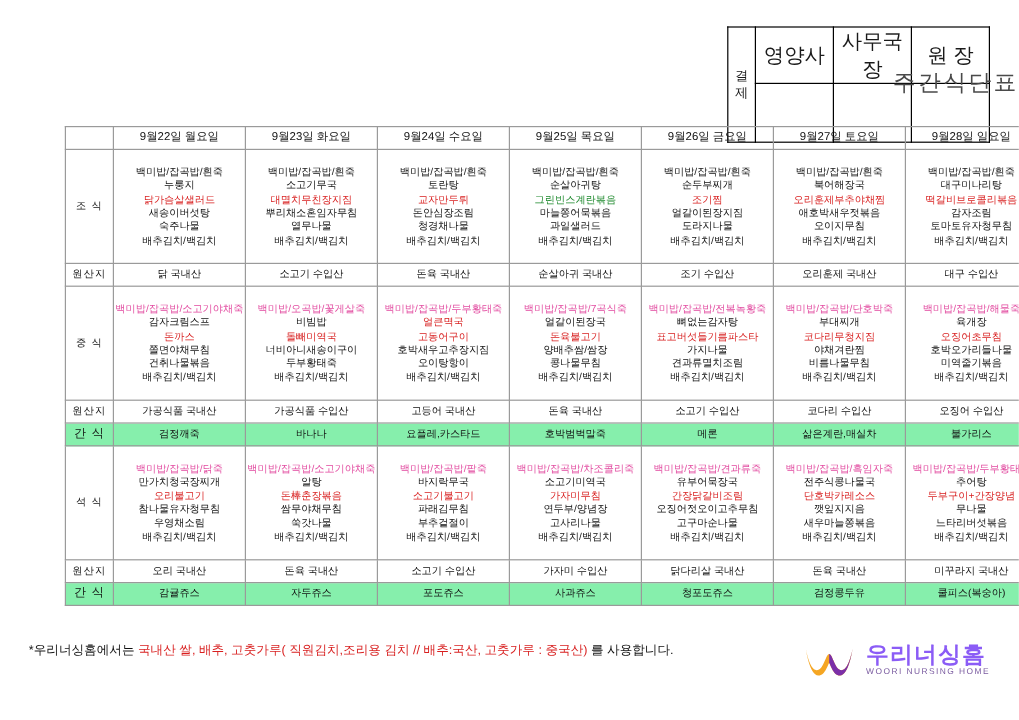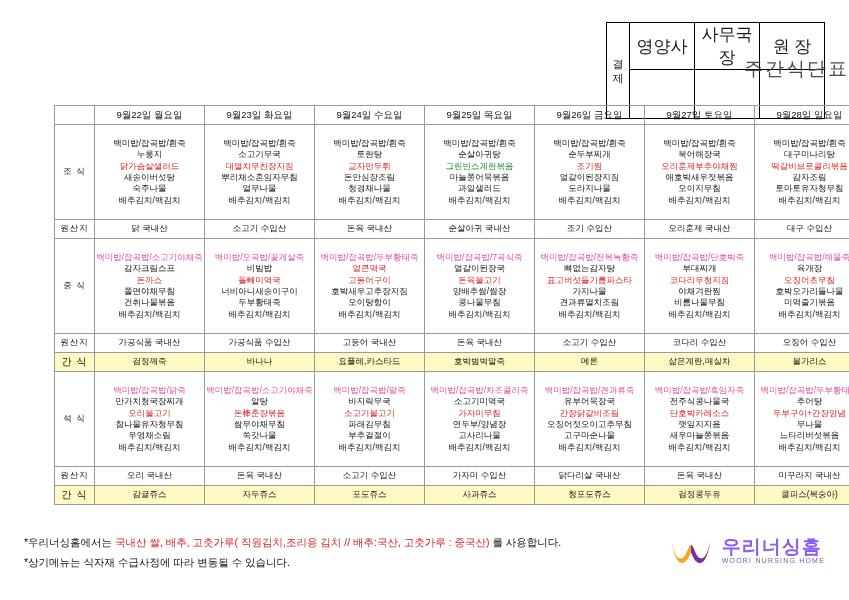--- a/index.html
+++ b/index.html
@@ -64,21 +64,21 @@
     font-weight:normal;
   }
   td.meal{height:92px;margin-top:10px;}
   td.origin{height:16px;font-size:8.5px;margin-top:36px;}
   td.snack{height:16px;font-size:9px;margin-top:12px;}
   .rowlabel-small{font-size:9px;letter-spacing:0;margin-left:16px;}
   .lines div{white-space:nowrap;}
   .red{color:#d81f1f;}
   .pink{color:#e24ba0;}
   .green{color:#1f8a2e;}
-  .snackrow td{background:#fef9c3;}
+  .snackrow td{background:#86efac;}
   .rowlabel.snack-lbl{font-size:10px;letter-spacing:1px;}
 
   
   .notes{
     position:absolute;left:24px;top:532px;
     font-size:10.5px;line-height:20px;color:#111;
   }
   .notes .hl{color:#d81f1f;}
 
   
@@ -352,23 +352,20 @@
             <td class="daycol snack">쿨피스(복숭아)</td>
           </tr>
         </tbody>
     </table>
   </div>
 
   <div class="notes">
     <div>
       <span>*우리너싱홈에서는 </span><span class="hl">국내산 쌀, 배추, 고춧가루( 직원김치,조리용 김치 // 배추:국산, 고춧가루 : 중국산)</span><span> 를 사용합니다.</span>
     </div>
-    <div>
-      <span>*상기메뉴는 식자재 수급사정에 따라 변동될 수 있습니다.</span>
-    </div>
   </div>
 
   <div class="logo">
     <svg class="logo-mark" viewBox="0 0 60 40">
       <path d="M4 6 C4 6, 8 30, 16 30 C24 30, 26 12, 30 12 C34 12, 36 30, 44 30 C52 30, 56 6, 56 6 C56 6, 52 36, 42 36 C34 36, 31 22, 30 22 C29 22, 26 36, 18 36 C8 36, 4 6, 4 6 Z" fill="#f5a623"></path>
       <path d="M30 12 C34 12, 36 30, 44 30 C52 30, 56 6, 56 6 C56 6, 52 36, 42 36 C34 36, 31 22, 30 22 Z" fill="#7b2fa8"></path>
     </svg>
     <div class="logo-text">
       <div class="logo-main">우리너싱홈</div>
       <div class="logo-sub">WOORI NURSING HOME</div>

